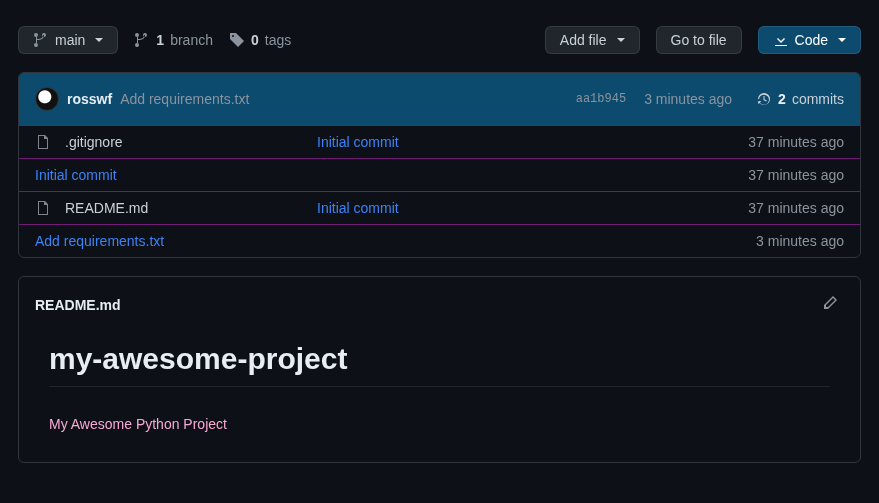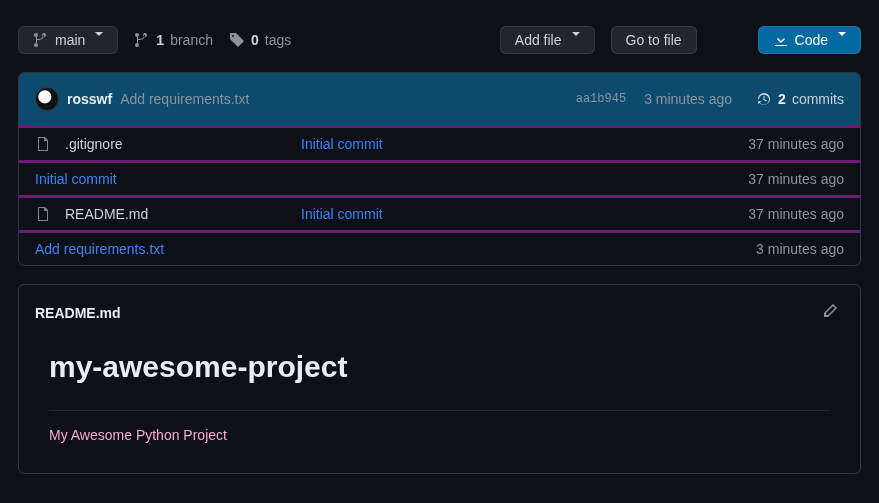--- a/index.html
+++ b/index.html
@@ -13,35 +13,35 @@
     padding: 26px 18px 0 18px;
   }
   .toolbar {
     display: flex;
     align-items: center;
     gap: 16px;
     margin-bottom: 18px;
   }
   .btn {
     display: inline-flex;
+    align-items: center;
     padding: 5px 14px;
     font-size: 14px;
     font-weight: 500;
     border: 1px solid rgba(240,246,252,0.1);
     border-radius: 6px;
     background: #21262d;
     color: #c9d1d9;
     cursor: pointer;
     gap: 6px;
   }
   .btn.green {
-    background: #0369a1;
+    background: #0c4a6e;
     border-color: rgba(240,246,252,0.1);
     color: #fff;
-    margin-left: 45px;
   }
   .link-stat {
     display: inline-flex;
     align-items: center;
     gap: 6px;
     color: #8b949e;
     cursor: pointer;
   }
   .link-stat b { color: #c9d1d9; font-weight: 600; }
   .spacer { flex: 1; }
@@ -79,22 +79,22 @@
   .commit-msg { color: #8b949e; }
   .sha { font-family: Liberation Mono, monospace; font-size: 12px; color: #8b949e; }
   .time { color: #8b949e; }
   .commits-link { display: inline-flex; align-items: center; gap: 6px; color: #c9d1d9; margin-left: 16px; cursor: pointer; }
   .commits-link b { color: #e6edf3; font-weight:600; }
 
   .file-row {
     display: flex;
     align-items: center;
     padding: 8px 16px;
-    border-top: 3px solid #701a75;
-    gap: 16px;
+    border-top: 1px solid #701a75;
+    gap: 32px;
   }
   .file-name { flex: 0 0 250px; display:flex; align-items:center; gap:14px; }
   .file-name a { color: #c9d1d9; cursor:pointer; }
   .file-msg { flex: 1; color: #3b82f6; cursor:pointer; }
   .file-time { color: #8b949e; text-align: right; }
   .file-icon { color: #7d8590; }
 
   .readme {
     margin-top: 18px;
     border: 1px solid #30363d;
@@ -104,23 +104,23 @@
     display: flex;
     align-items: center;
     justify-content: space-between;
     padding: 12px 16px;
   }
   .readme-title { font-weight: 600; color: #e6edf3; }
   .readme-body { padding: 10px 30px 30px 30px; }
   .readme-body h1 {
     font-size: 30px;
     font-weight: 600;
-    padding-bottom: 26px;
+    padding-bottom: 10px;
     border-bottom: 1px solid #21262d;
-    margin-bottom: 16px;
+    margin-bottom: 29px;
     color: #e6edf3;
   }
   .readme-body p { color: #f9a8d4; }
   .pencil { color: #8b949e; cursor:pointer; padding:6px; border-radius:6px; }
 </style>
 </head>
 <body>
 
 <div class="toolbar">
   <button class="btn">

